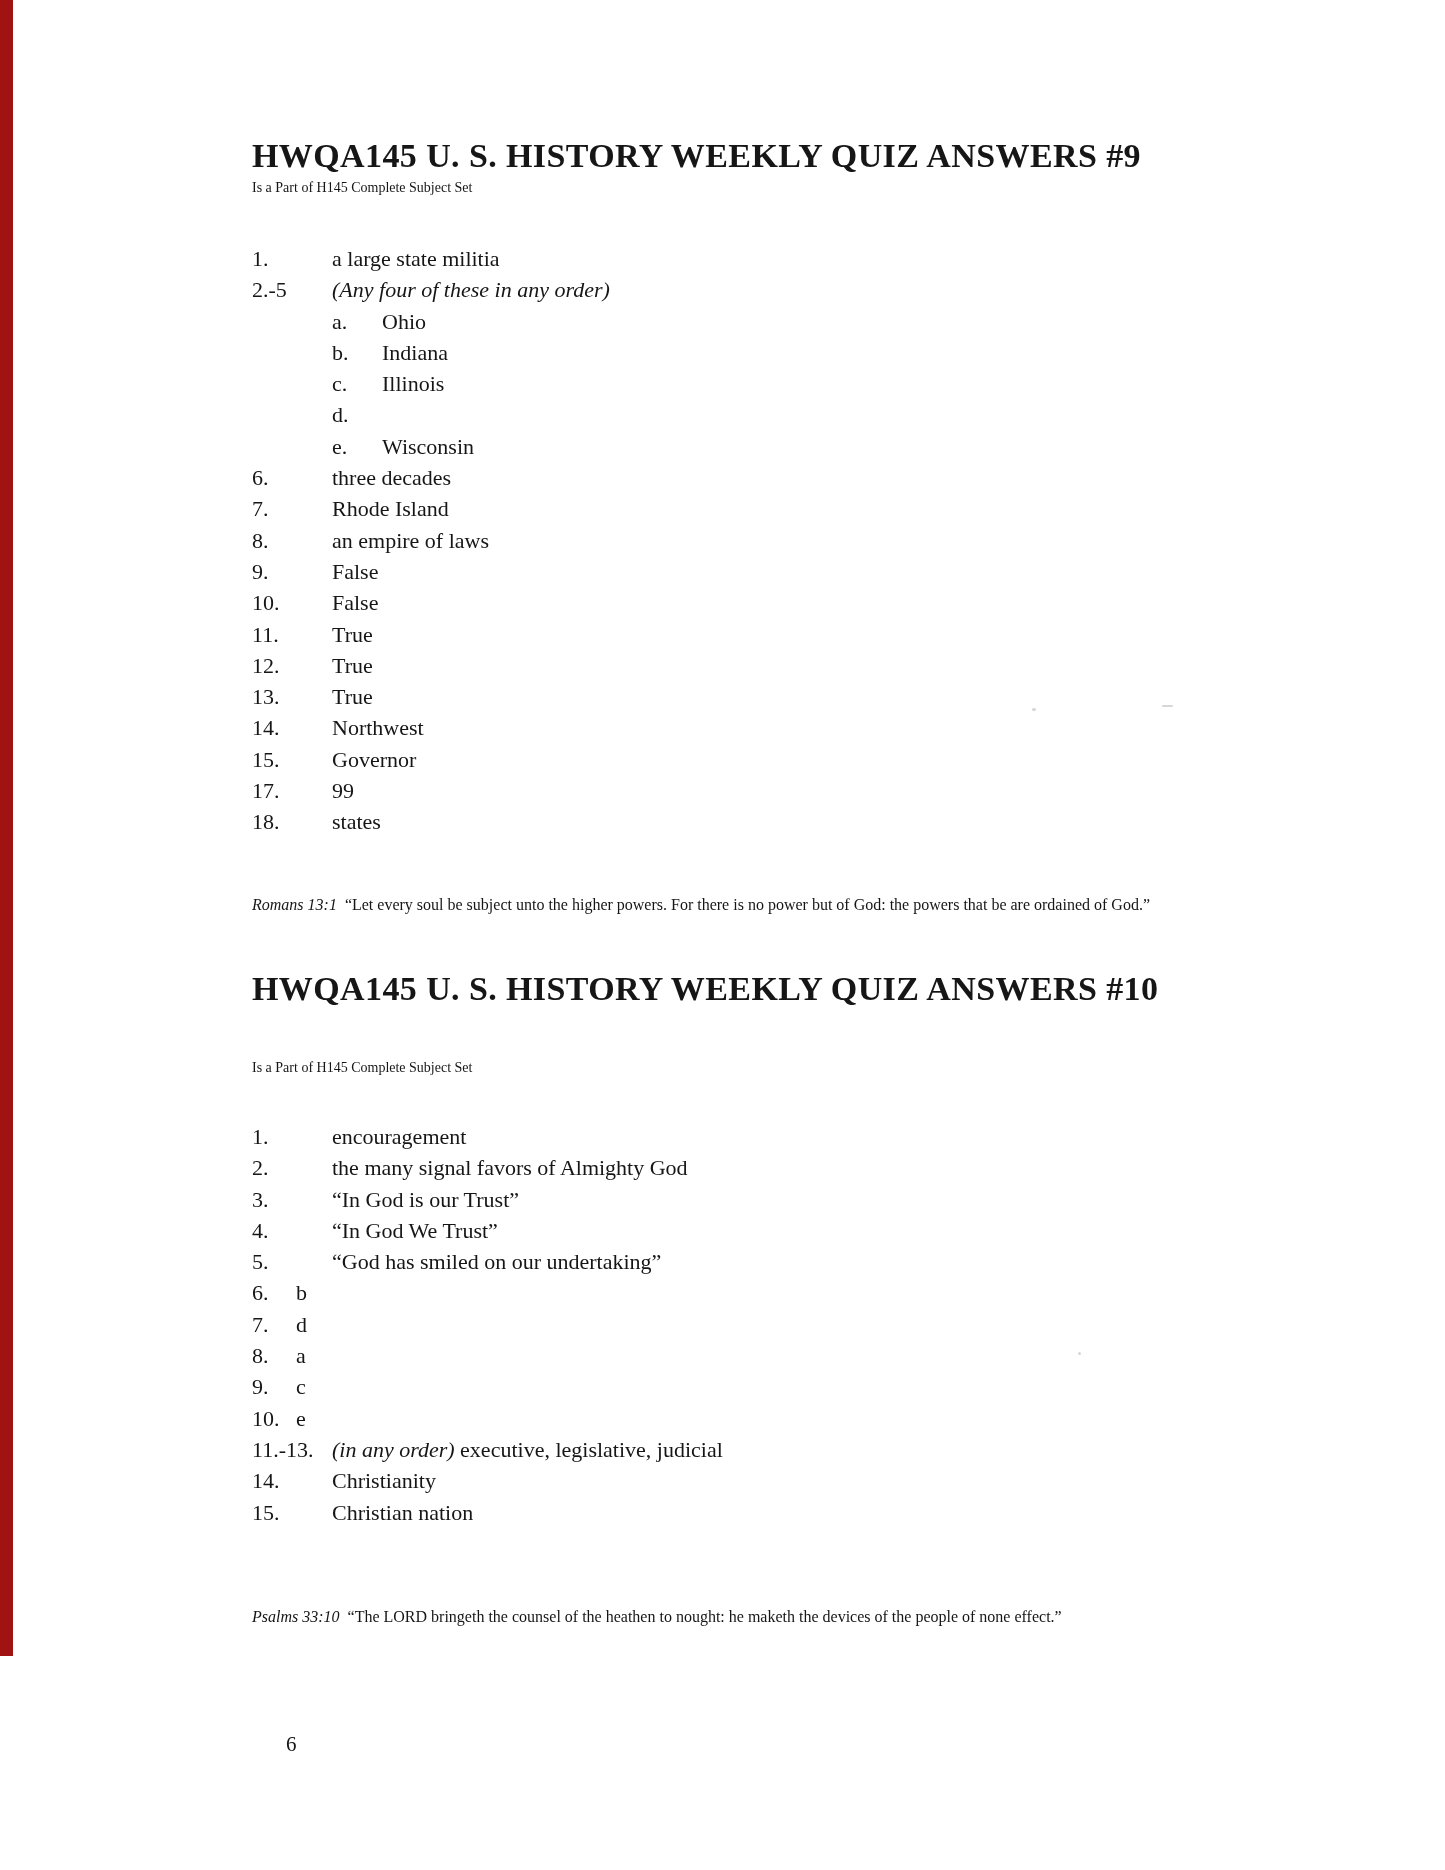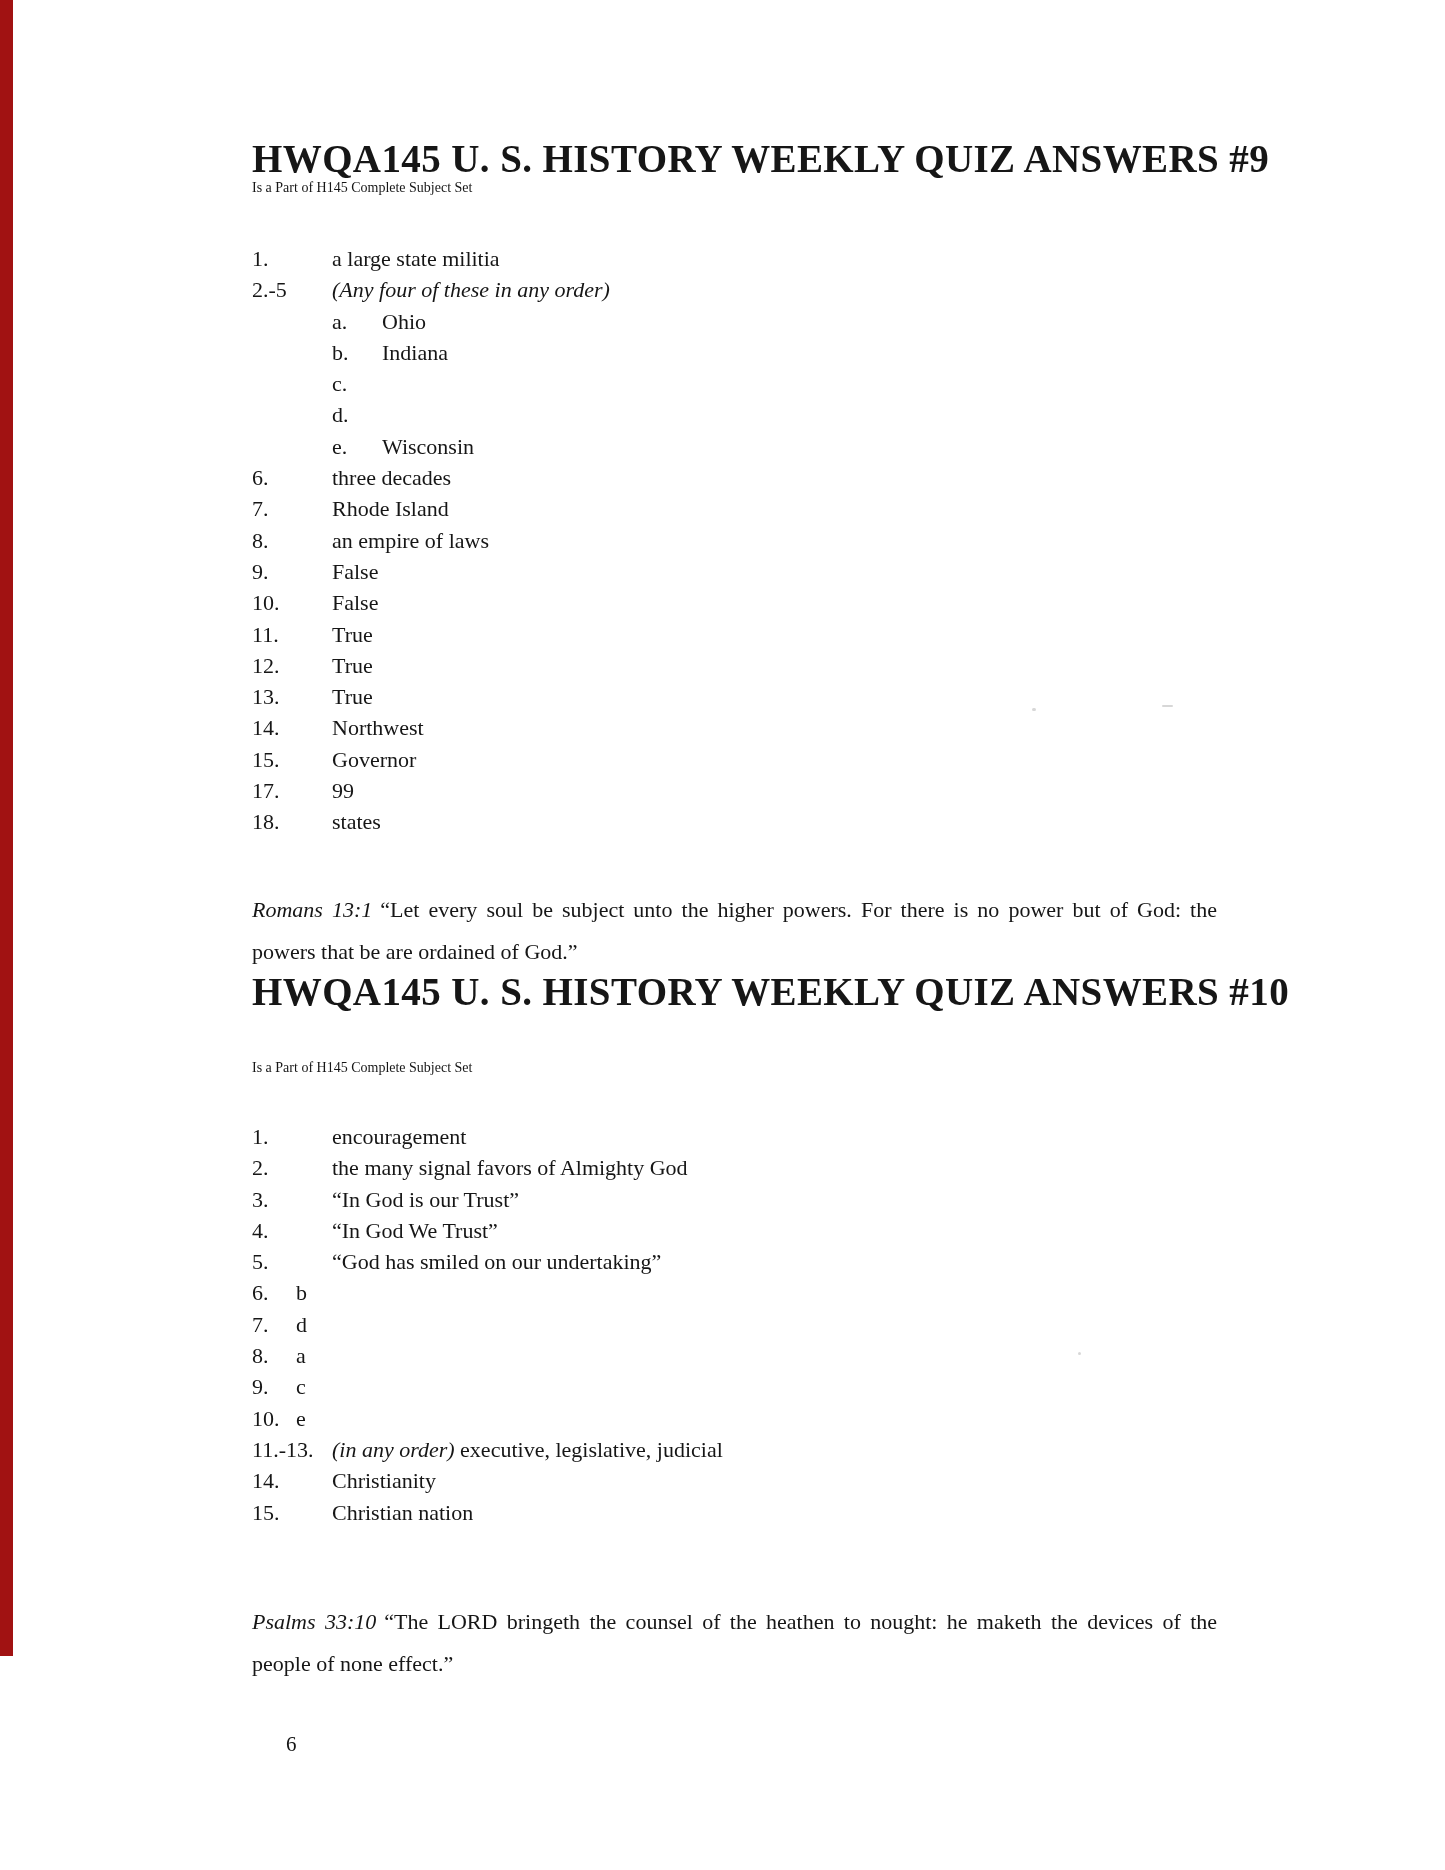--- a/index.html
+++ b/index.html
@@ -11,35 +11,35 @@
     color:#161616;
     overflow:hidden;
   }
   .edge-bar{
     position:absolute;left:0;top:0;
     width:13px;height:1656px;
     background:#a11212;
   }
   .block{position:absolute;left:252px;width:965px;}
   .qtitle{
-    font-size:39px;font-weight:bold;letter-spacing:.4px;
+    font-size:34px;font-weight:bold;letter-spacing:.4px;
     line-height:1;white-space:nowrap;
   }
   .qsub{
     font-size:14px;line-height:1;white-space:nowrap;
   }
   .qlist{font-size:22px;}
   .row{display:flex;height:31.3px;line-height:31.3px;white-space:nowrap;}
   .cn{width:80px;flex-shrink:0;}
   .cns{width:44px;flex-shrink:0;}
   .cl{width:50px;flex-shrink:0;}
   .ct{flex:1;}
   .it{font-style:italic;}
   .verse{
-    font-size:22px;line-height:42px;text-align:justify;
+    font-size:16px;line-height:31px;text-align:justify;
   }
   .verse-ref{font-style:italic;margin-right:8px;}
   .page-num{
     position:absolute;left:286px;top:1734px;
     font-size:21px;line-height:1;
   }
   .speck{position:absolute;background:#c9c9c9;border-radius:2px;opacity:.75;}
   .speck-1{left:1032px;top:708px;width:4px;height:3px;}
   .speck-2{left:1162px;top:705px;width:11px;height:2px;}
   .speck-3{left:1078px;top:1352px;width:3px;height:3px;}
@@ -69,20 +69,21 @@
         <span class="ct">Ohio</span>
       </div>
     <div class="row">
         <span class="cn"></span>
         <span class="cl">b.</span>
         <span class="ct">Indiana</span>
       </div>
     <div class="row">
         <span class="cn"></span>
         <span class="cl">c.</span>
+        <span class="ct">Illinois</span>
       </div>
     <div class="row">
         <span class="cn"></span>
         <span class="cl">d.</span>
       </div>
     <div class="row">
         <span class="cn"></span>
         <span class="cl">e.</span>
         <span class="ct">Wisconsin</span>
       </div>

